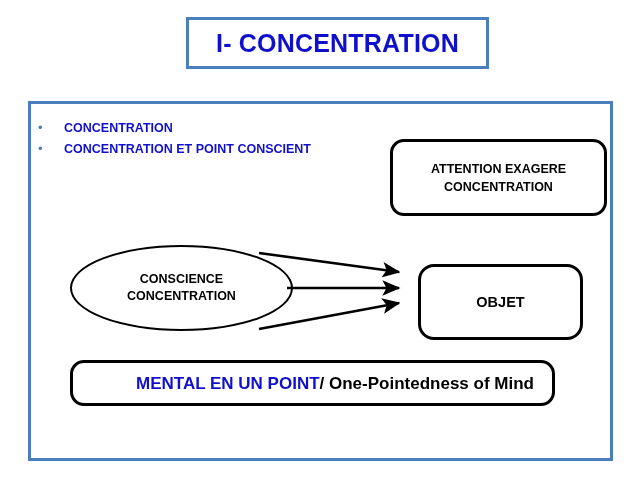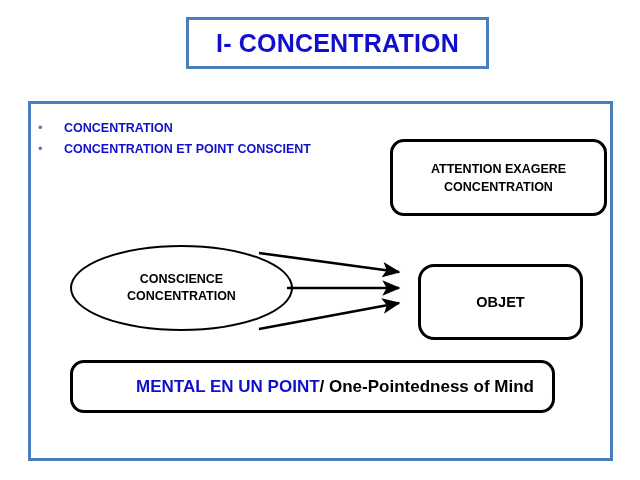--- a/index.html
+++ b/index.html
@@ -114,21 +114,21 @@
   #objet-text {
     color: #000000;
     font-size: 14.5px;
     font-weight: bold;
   }
 
   #mental-box {
     left: 70px;
     top: 360px;
     width: 485px;
-    height: 53px;
+    height: 46px;
     border-radius: 14px;
     padding-left: 45px;
   }
   #mental-text {
     text-align: center;
     font-size: 17px;
     font-weight: bold;
     line-height: 25px;
     padding: 0 14px;
   }

